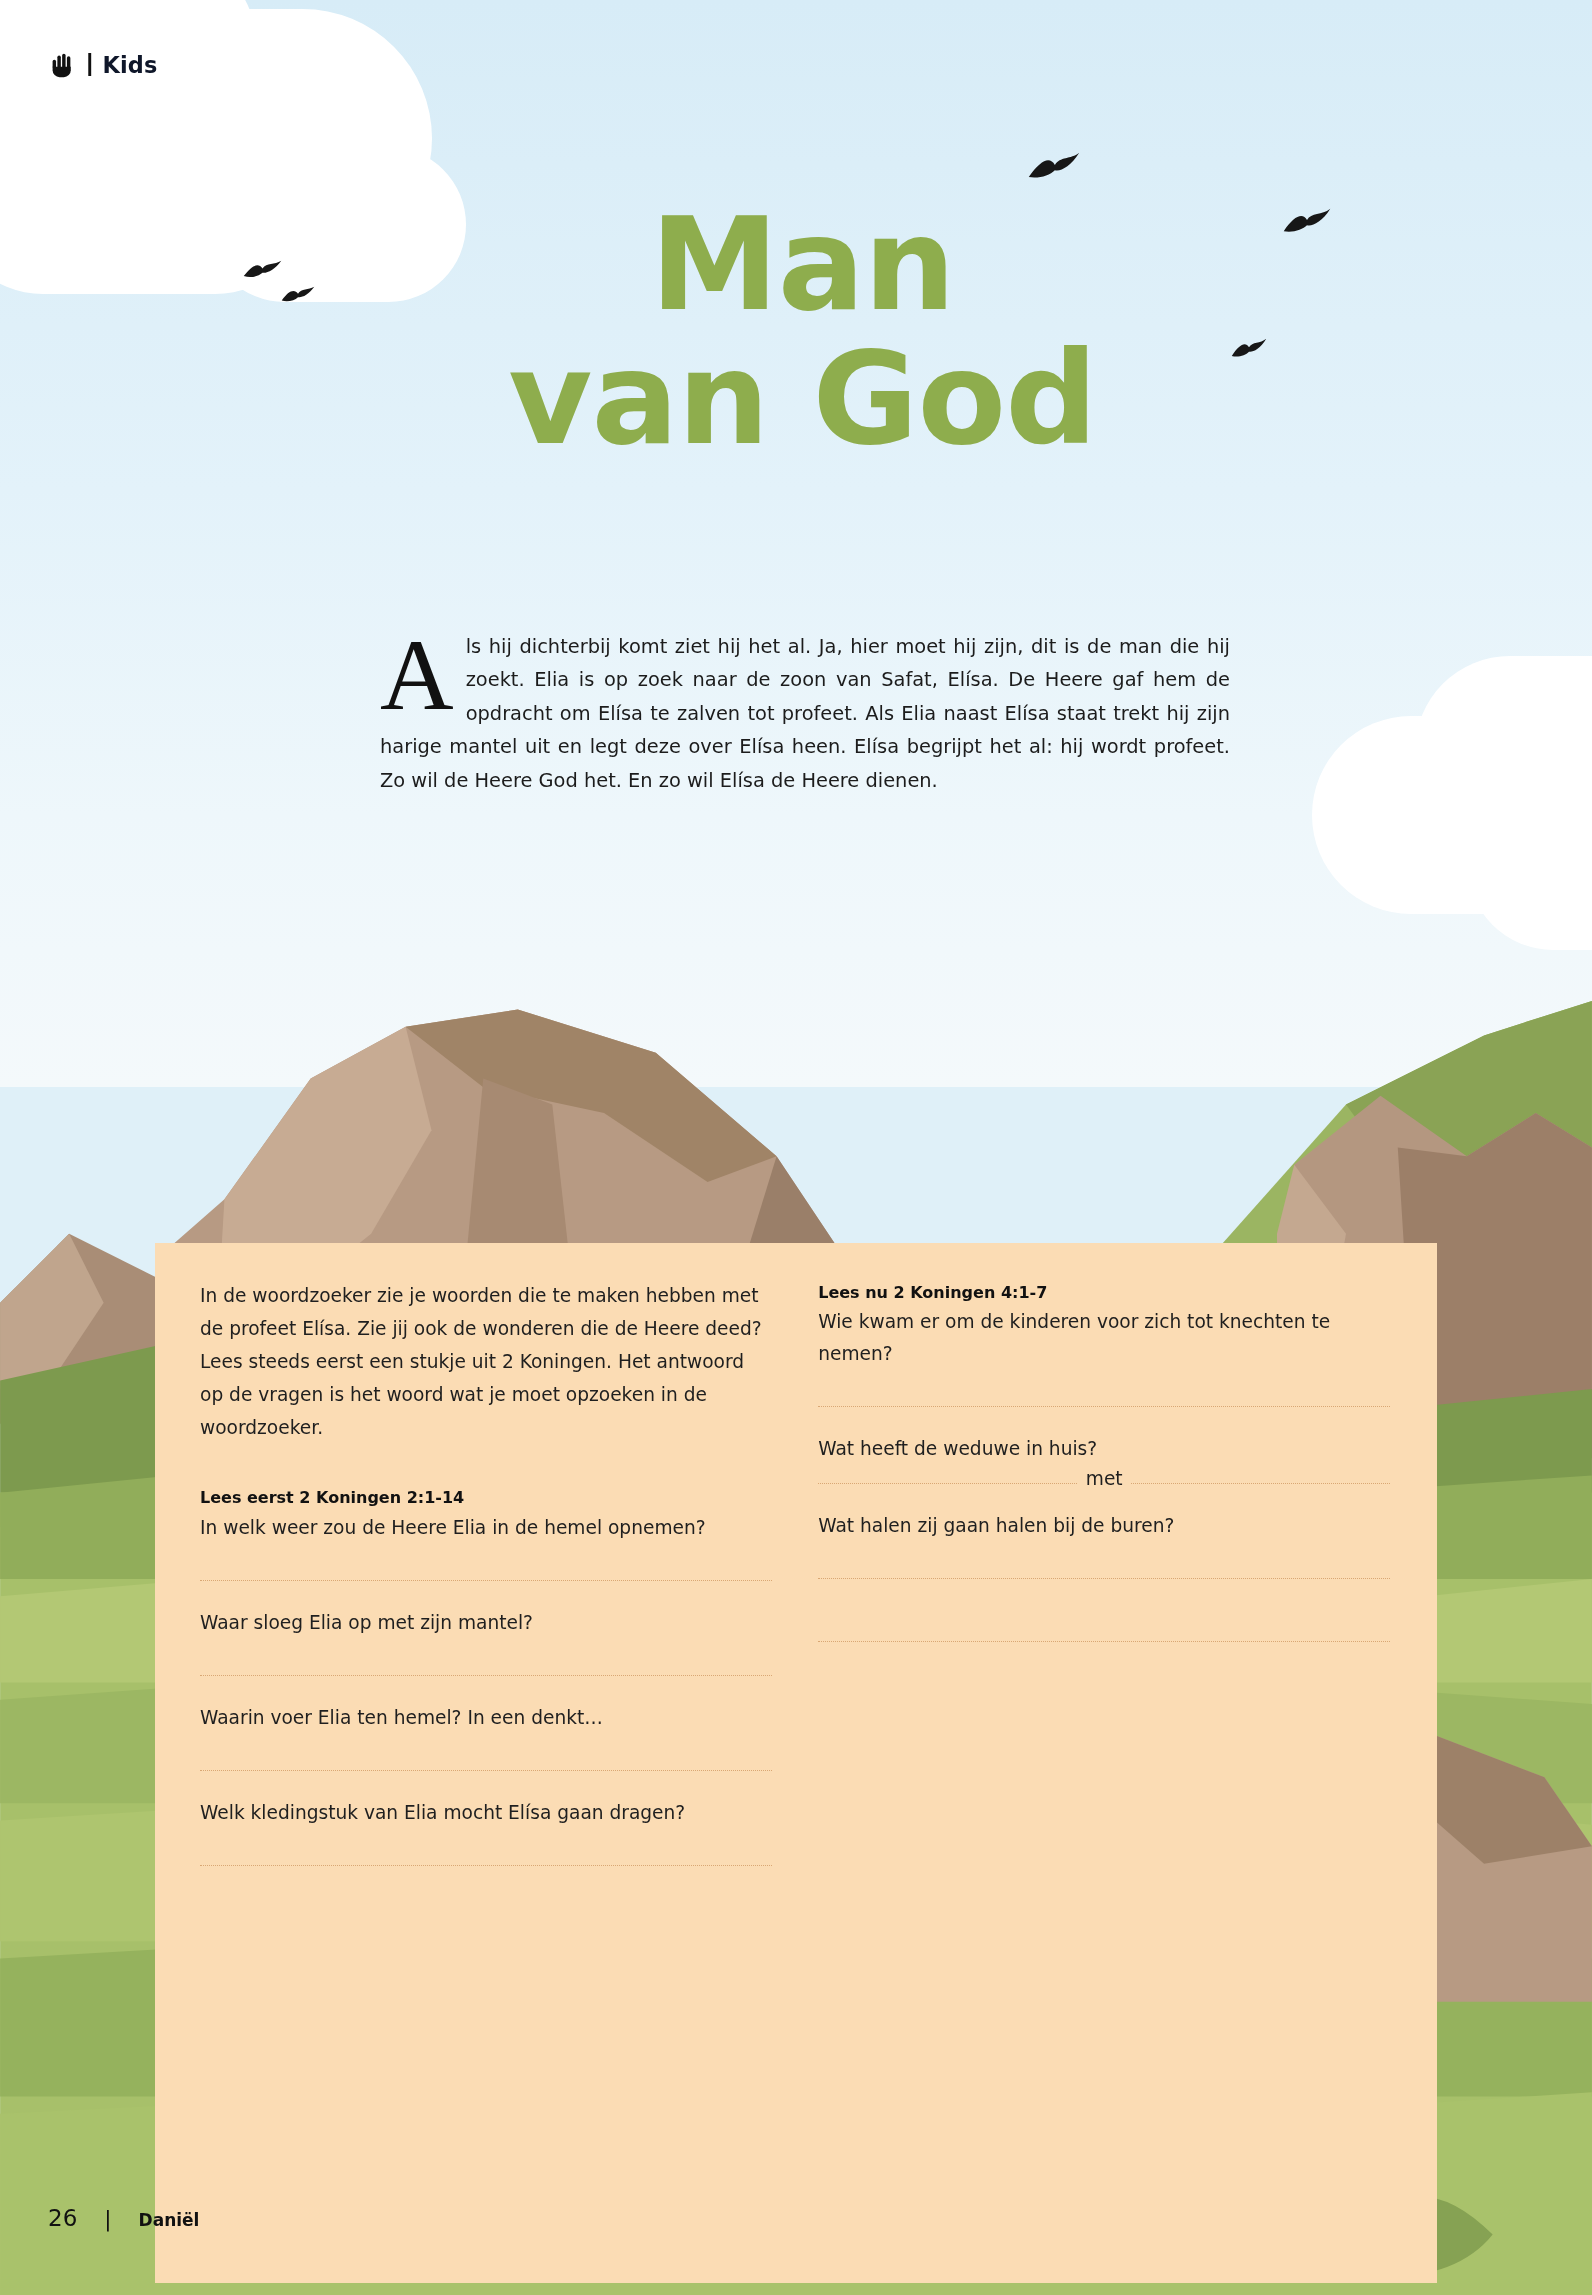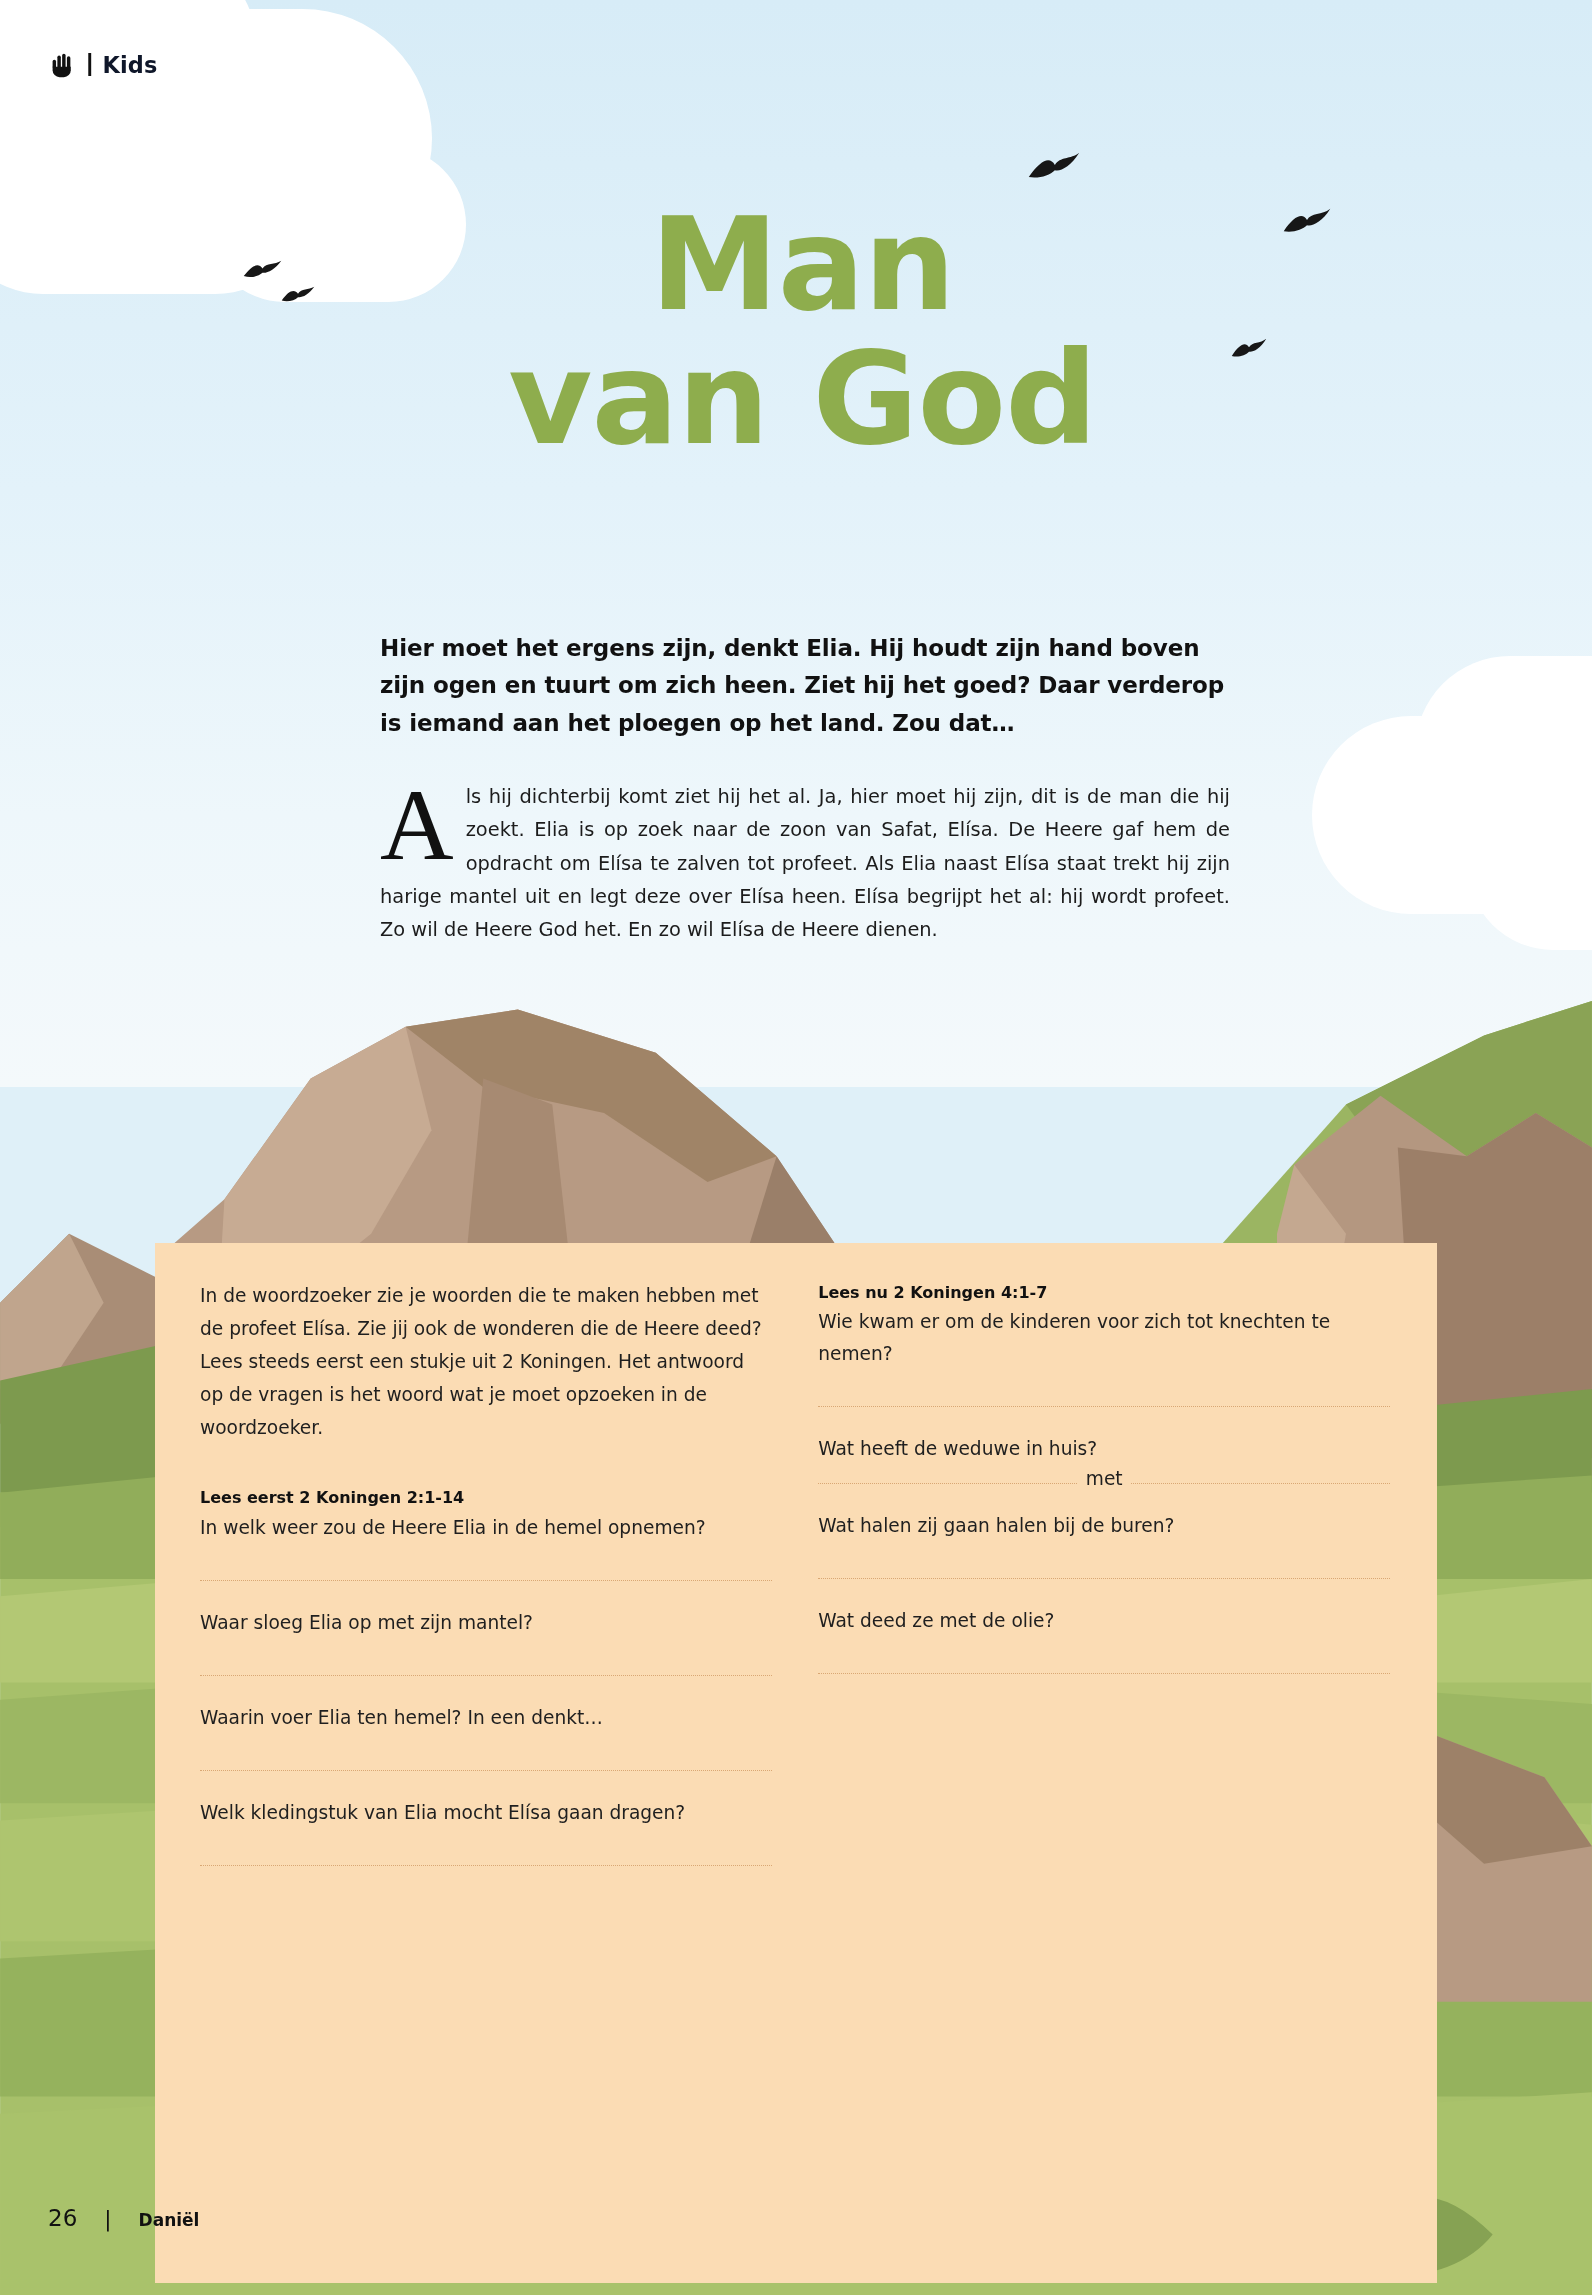--- a/index.html
+++ b/index.html
@@ -320,21 +320,20 @@
     <span class="brand-sep">|</span>
     <span class="brand-text">Kids</span>
   </div>
 
   <div class="title">
     <span class="ln1">Man</span>
     <span class="ln2">van God</span>
   </div>
 
   <div class="intro">
-    <p class="lead">Hier moet het ergens zijn, denkt Elia. Hij houdt zijn hand boven zijn ogen en tuurt om zich heen. Ziet hij het goed? Daar verderop is iemand aan het ploegen op het land. Zou dat…</p>
     <p class="body-copy"><span class="dropcap">A</span><span>ls hij dichterbij komt ziet hij het al. Ja, hier moet hij zijn, dit is de man die hij zoekt. Elia is op zoek naar de zoon van Safat, Elísa. De Heere gaf hem de opdracht om Elísa te zalven tot profeet. Als Elia naast Elísa staat trekt hij zijn harige mantel uit en legt deze over Elísa heen. Elísa begrijpt het al: hij wordt profeet. Zo wil de Heere God het. En zo wil Elísa de Heere dienen.</span></p>
   </div>
 
   <div class="panel">
 
     <div class="col left">
       <p class="p-text">In de woordzoeker zie je woorden die te maken hebben met de profeet Elísa. Zie jij ook de wonderen die de Heere deed? Lees steeds eerst een stukje uit 2 Koningen. Het antwoord op de vragen is het woord wat je moet opzoeken in de woordzoeker.</p>
 
       <div class="gap-lg"></div>
 
@@ -366,21 +365,20 @@
         <span class="seg a"></span>
         <span class="mid">met</span>
         <span class="seg b"></span>
       </div>
 
       <div class="gap-md"></div>
       <p class="q">Wat halen zij gaan halen bij de buren?</p>
       <div class="ansline"></div>
 
       <div class="gap-md"></div>
-      <p class="q">Wat deed ze met de olie?</p>
       <div class="ansline"></div>
     </div>
   </div>
 
   <div class="footer">
     <span class="pg">26</span>
     <span class="sep">|</span>
     <span class="nm">Daniël</span>
   </div>
 

